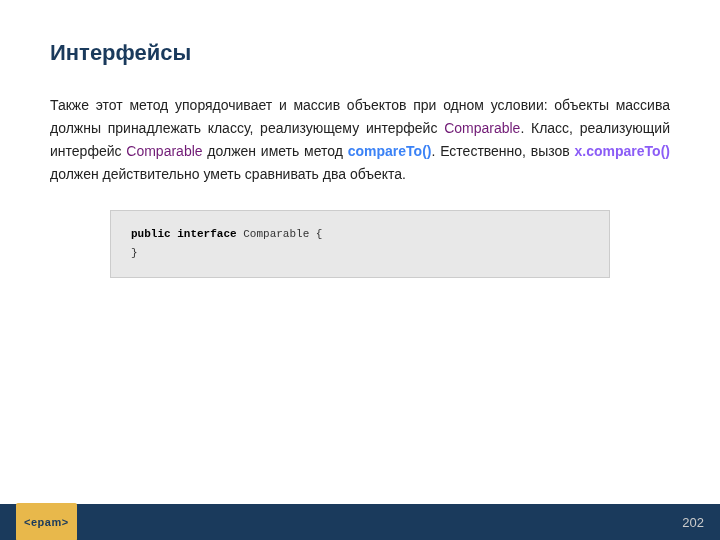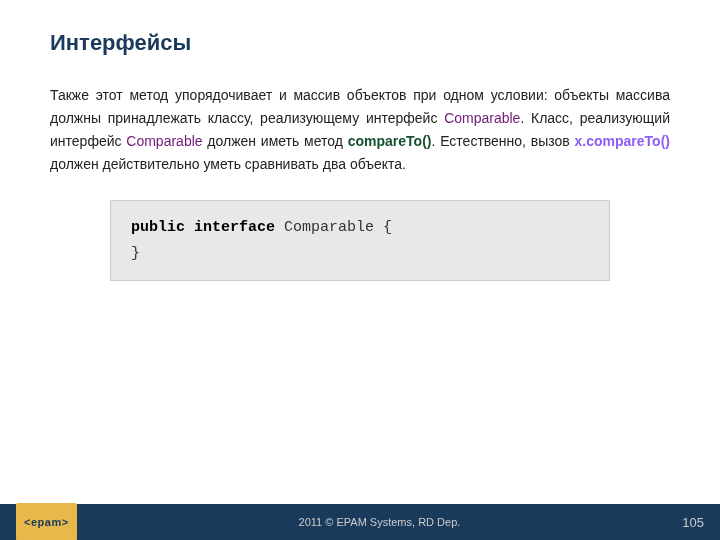--- a/index.html
+++ b/index.html
@@ -20,21 +20,21 @@
       width: 720px;
       height: 540px;
       background: #ffffff;
       position: relative;
       display: flex;
       flex-direction: column;
     }
 
     .content-area {
       flex: 1;
-      padding: 30px 50px 20px 50px;
+      padding: 40px 50px 20px 50px;
     }
 
     .slide-title {
       font-size: 22px;
       font-weight: bold;
       color: #1a3a5c;
       margin-bottom: 28px;
       border-bottom: none;
     }
 
@@ -44,21 +44,21 @@
       line-height: 1.65;
       text-align: justify;
       margin-bottom: 24px;
     }
 
     .code-block {
       background: #e8e8e8;
       border: 1px solid #cccccc;
       padding: 14px 20px;
       font-family: 'Courier New', Courier, monospace;
-      font-size: 15px;
+      font-size: 11px;
       color: #222222;
       margin: 0 60px;
       line-height: 1.7;
     }
 
     .code-keyword {
       font-weight: bold;
       color: #000000;
     }
 
@@ -101,21 +101,21 @@
     .footer-page {
       color: #cccccc;
       font-size: 13px;
     }
 
     .comparable-class {
       color: #701a75;
     }
 
     .comparable-method {
-      color: #14532d;
+      color: #3b82f6;
       font-weight: bold;
     }
 
     .x-compare {
       color: #8b5cf6;
       font-weight: bold;
     }
   </style>
 </head>
 <body>
@@ -137,16 +137,15 @@
         <span class="code-normal">}</span>
       </div>
     </div>
 
   </div>
 
   <div class="footer">
     <div class="footer-logo">
       <span class="epam-logo">&lt;epam&gt;</span>
     </div>
-    <div class="footer-text">2011 © EPAM Systems, RD Dep.</div>
-    <div class="footer-page">105</div>
+    <div class="footer-page">202</div>
   </div>
 </div>
 
 </body></html>

